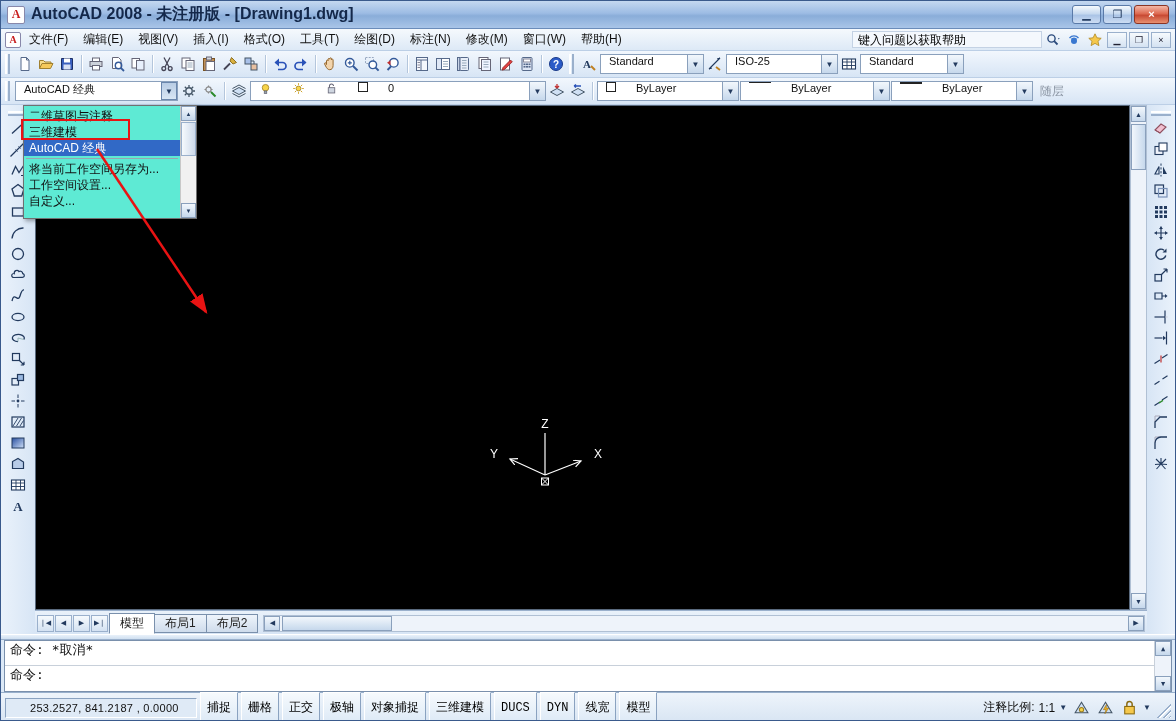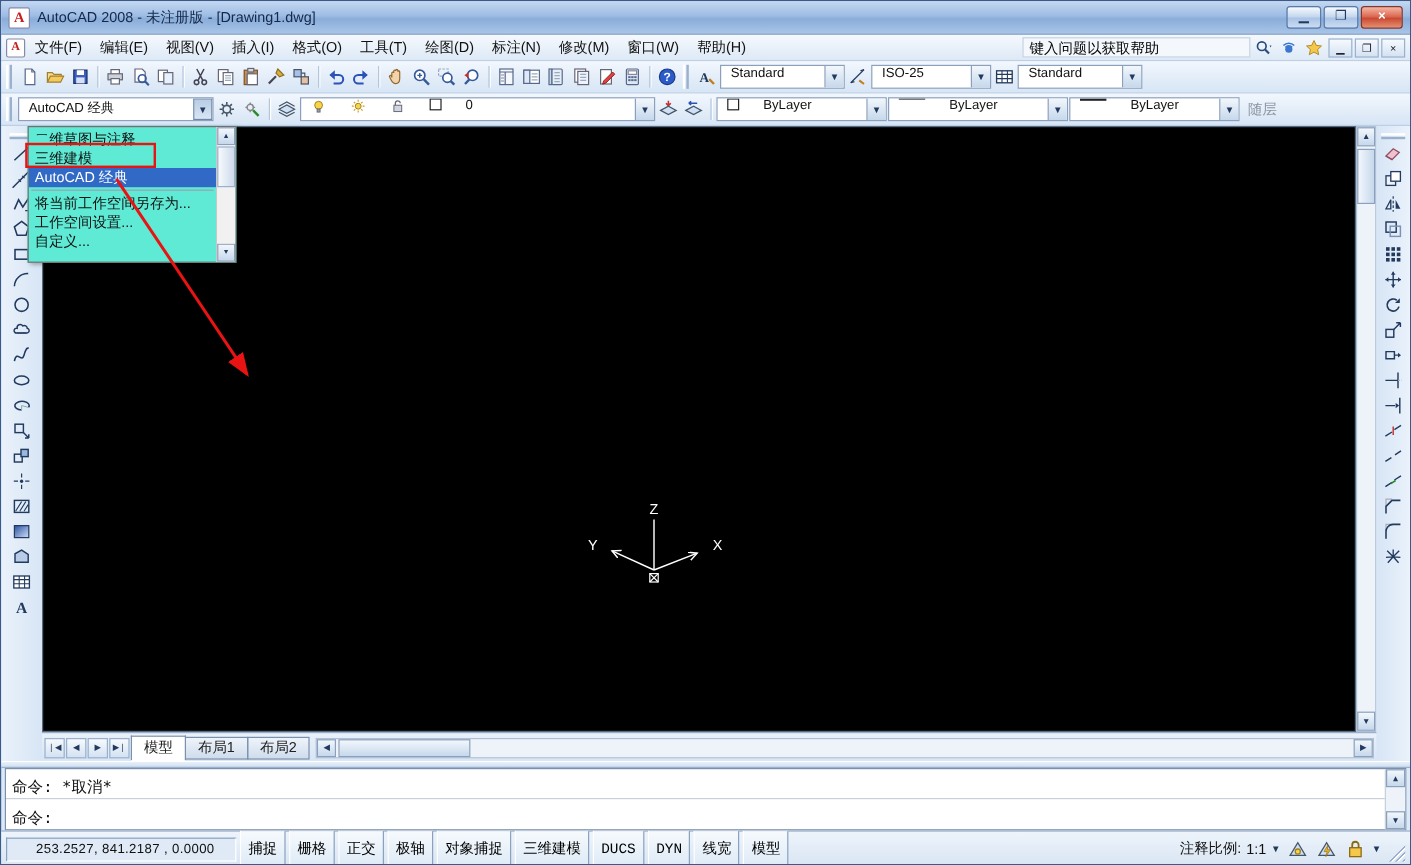--- a/index.html
+++ b/index.html
@@ -1,20 +1,20 @@
 <!DOCTYPE html>
 <html><head>
 <meta charset="utf-8">
 <style>
   *{margin:0;padding:0;box-sizing:border-box}
   html,body{background:#6a87ad}
   #app{position:relative;width:1176px;height:721px;background:#dce9f7;font-family:"Liberation Sans",sans-serif;font-size:12px;color:#111;overflow:hidden;border:1px solid #3a5a8c}
   
   #titlebar{height:28px;display:flex;align-items:center;gap:6px;padding:0 6px;background:linear-gradient(#c4d8f0,#9dbce4 45%,#8aadd9 55%,#a9c5e8);border-bottom:1px solid #6b8cba}
-  #title-text{font-weight:normal;color:#14284a;font-size:12px}
+  #title-text{font-weight:bold;color:#14284a;font-size:16px}
   .wbtns{margin-left:auto;display:flex;gap:2px}
   .wbtn{width:29px;height:19px;border:1px solid #5a7aa8;border-radius:3px;background:linear-gradient(#f6fafd,#c6d9ef 45%,#aac4e6 55%,#cdddf3);display:flex;align-items:center;justify-content:center;color:#223a5e;font-size:11px;line-height:1}
   .wbtn.close{width:35px;background:linear-gradient(#f4b7a6,#dd6a52 45%,#c84a34 55%,#e89070);border-color:#8a3424;color:#fff;font-weight:bold}
   .appico{width:18px;height:18px;display:inline-flex;align-items:center;justify-content:center;background:#fff;border:1px solid #88a;border-radius:2px;font-weight:bold;color:#c81e1e;font-size:12px;font-family:"Liberation Serif",serif}
   
   #menubar{height:22px;display:flex;align-items:center;background:linear-gradient(#f5f9fd,#dde9f6);border-bottom:1px solid #bccfe6;padding:0 4px;gap:1px}
   .menu-item{padding:2px 7px;white-space:nowrap;cursor:default}
   #help-search{margin-left:auto;width:190px;height:17px;line-height:17px;padding:0 5px;color:#000000;border:1px solid #c4d2e4;background:#f4f8fd;overflow:hidden;white-space:nowrap}
   .mb-ico{width:20px;height:18px;display:inline-flex;align-items:center;justify-content:center;color:#3a5a8c;font-size:10px}
   .child-btn{width:20px;height:16px;display:inline-flex;align-items:center;justify-content:center;border:1px solid #9ab0cc;background:linear-gradient(#f6fafd,#d4e2f2);font-size:9px;color:#223;margin-left:1px}
@@ -49,21 +49,21 @@
   .tab-nav{width:17px;height:17px;margin-right:1px;background:linear-gradient(#f6fafd,#d4e2f2);border:1px solid #9ab0cc;display:inline-flex;align-items:center;justify-content:center;font-size:7px;color:#223a5e}
   .tab{height:19px;padding:0 10px;border:1px solid #7a90ac;background:linear-gradient(#eef4fb,#cfdcec);display:inline-flex;align-items:center;margin-right:-1px;font-size:12px;color:#222}
   .tab.active{background:#fff;height:21px;position:relative;z-index:2;border-bottom-color:#fff}
   #hscroll{flex:1;height:17px;margin-left:6px;display:flex;background:#eef3fa;border:1px solid #b0c0d4}
   #hscroll .sb-btn{width:16px;height:100%}
   #hscroll .sb-track{flex:1;position:relative}
   #hscroll .sb-thumb{position:absolute;left:2px;top:0;height:100%;width:110px;background:linear-gradient(#f2f7fc,#c6d8ec);border:1px solid #8aa0bc}
   
   #cmdsplit{height:6px;background:linear-gradient(#e9f1fa,#cfdff0);border-top:1px solid #fff;border-bottom:1px solid #9ab0cc}
   #cmdwin{height:52px;margin:0 3px;background:#fff;border:1px solid #7a90ac;position:relative;font-family:"DejaVu Sans Mono","Liberation Mono",monospace;font-size:13px}
-  .cmdline{height:25px;display:flex;align-items:flex-end;padding-left:5px}
+  .cmdline{height:25px;display:flex;align-items:flex-start;padding-left:5px}
   .cmdline.first{border-bottom:1px solid #c8d0da}
   #cmdscroll{position:absolute;right:0;top:0;bottom:0;width:17px;border-left:1px solid #c8d0da;background:#eef3fa;display:flex;flex-direction:column;justify-content:space-between}
   #cmdscroll .sb-btn{height:15px;width:100%}
   
   #statusbar{height:30px;display:flex;align-items:center;gap:3px;padding:0 4px;background:linear-gradient(#eef4fb,#d8e5f3);border-top:1px solid #98b0cc}
   #coords{width:192px;height:20px;line-height:18px;padding-left:24px;font-size:11px;background:#dfeaf6;border:1px solid;border-color:#8aa2c0 #fff #fff #8aa2c0;letter-spacing:.3px}
   .toggle{height:32px;padding:0 6px;font-size:12px;font-family:Liberation Mono, monospace;background:linear-gradient(#f6fafd,#dce9f6);border:1px solid;border-color:#fff #8aa2c0 #8aa2c0 #fff;color:#000;display:inline-flex;align-items:center;cursor:default}
   .st-ico{width:20px;height:20px;display:inline-flex;align-items:center;justify-content:center}
   #scale-area{margin-left:auto;display:flex;align-items:center;gap:4px}
   .chev{font-size:8px;color:#223a5e}
@@ -556,21 +556,21 @@
       <span class="combo-text">Standard</span>
       <span class="combo-arrow">▼</span>
     </div>
     <span class="tbtn">
       <svg width="16" height="16" viewBox="0 0 16 16">
           <path d="M2 13L13 2" stroke="#223a5e" stroke-width="1.1"></path>
           <path d="M2 13l3-1M13 2l-3 1" stroke="#223a5e"></path>
           <path d="M9 11l4 3" stroke="#c08020" stroke-width="1.8"></path>
         </svg>
     </span>
-    <div class="combo" style="width:100px">
+    <div class="combo" style="width:112px">
       <span class="combo-text">ISO-25</span>
       <span class="combo-arrow">▼</span>
     </div>
     <span class="tbtn">
       <svg width="16" height="16">
           <use href="#s-table"></use>
         </svg>
     </span>
     <div class="combo" style="width:104px">
       <span class="combo-text">Standard</span>

